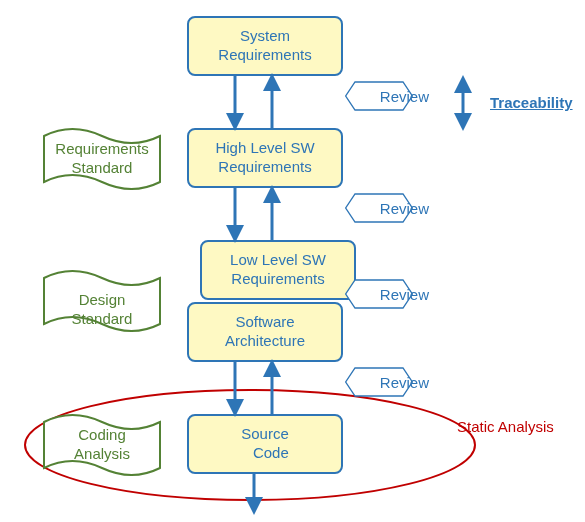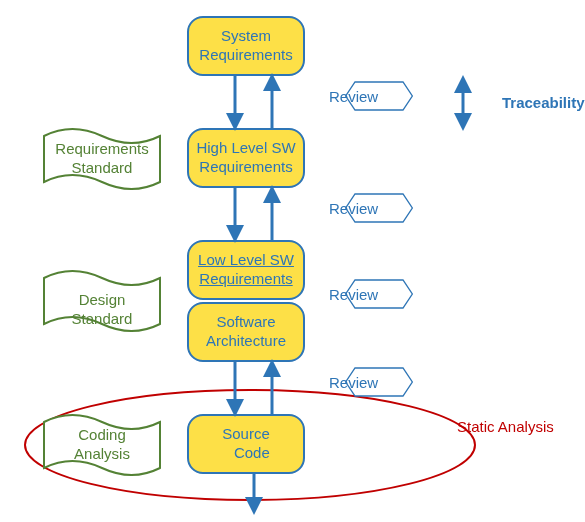--- a/index.html
+++ b/index.html
@@ -7,43 +7,43 @@
     margin: 0;
     padding: 0;
     width: 585px;
     height: 522px;
     font-family: "Segoe UI", Arial, sans-serif;
     position: relative;
     background: #fff;
   }
   .process-box {
     position: absolute;
-    width: 118px;
+    width: 156px;
     height: 60px;
     border: 2px solid #2E75B6;
-    border-radius: 16px;
-    background: #fde047;
+    border-radius: 8px;
+    background: #fef9c3;
     color: #2E75B6;
     text-align: center;
     font-size: 15px;
     line-height: 1.25;
     display: flex;
     align-items: center;
     justify-content: center;
     padding: 4px;
   }
   .review-hex {
     position: absolute;
     width: 100px;
     height: 28px;
     color: #2E75B6;
     font-size: 15px;
     display: flex;
     align-items: center;
-    justify-content: flex-start;
+    justify-content: flex-end;
   }
   .review-hex svg.hexbg {
     position: absolute;
     left: 0; top: 0;
     width: 100%; height: 100%;
   }
   .review-hex span {
     position: relative;
     z-index: 2;
   }
@@ -98,21 +98,21 @@
 <div class="process-box" style="left:187px; top:16px;">
   <span style="white-space:pre-line;">System
 Requirements</span>
 </div>
 
 <div class="process-box" style="left:187px; top:128px;">
   <span style="white-space:pre-line;">High Level SW
 Requirements</span>
 </div>
 
-<div class="process-box" style="left:187px; top:240px;text-decoration:underline;">
+<div class="process-box" style="left:200px; top:240px;">
   <span style="white-space:pre-line;">Low Level SW
 Requirements</span>
 </div>
 
 <div class="process-box" style="left:187px; top:302px;justify-content:center;">
   <span style="white-space:pre-line;">Software
 Architecture</span>
 </div>
 
 <div class="process-box" style="left:187px; top:414px;text-align:right;">
@@ -214,15 +214,15 @@
   <defs>
     <marker id="dblA" viewBox="0 0 10 10" refX="5" refY="5" markerWidth="6" markerHeight="6" orient="auto-start-reverse">
       <path d="M 0 0 L 10 5 L 0 10 z" fill="#2E75B6"></path>
     </marker>
     <marker id="dblB" viewBox="0 0 10 10" refX="5" refY="5" markerWidth="6" markerHeight="6" orient="auto">
       <path d="M 10 0 L 0 5 L 10 10 z" fill="#2E75B6"></path>
     </marker>
   </defs>
   <line x1="11" y1="6" x2="11" y2="44" stroke="#2E75B6" stroke-width="3" marker-start="url(#dblB)" marker-end="url(#dblA)"></line>
 </svg>
-<div class="trace-label" style="left:502px; top:94px;">Traceability</div>
+<div class="trace-label" style="left:490px; top:94px;text-decoration:underline;">Traceability</div>
 
 <div class="static-label" style="left:457px; top:418px;">Static Analysis</div>
 
 </body></html>

